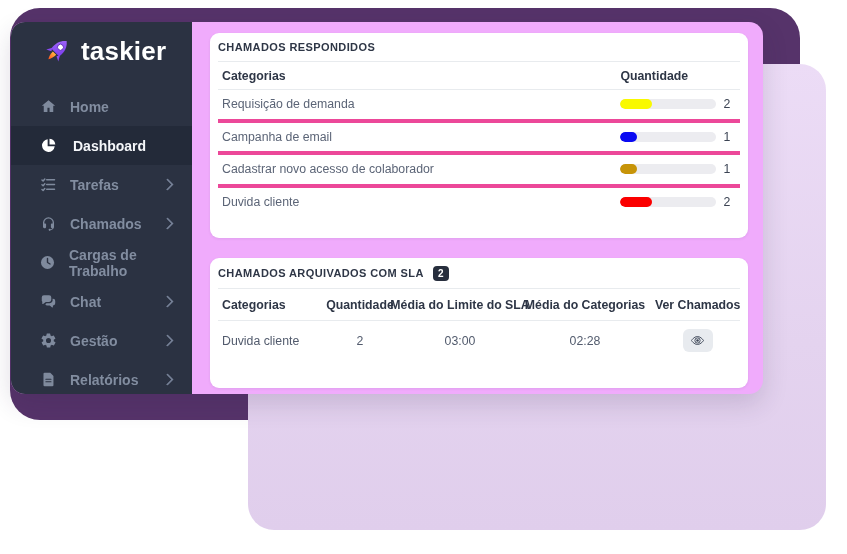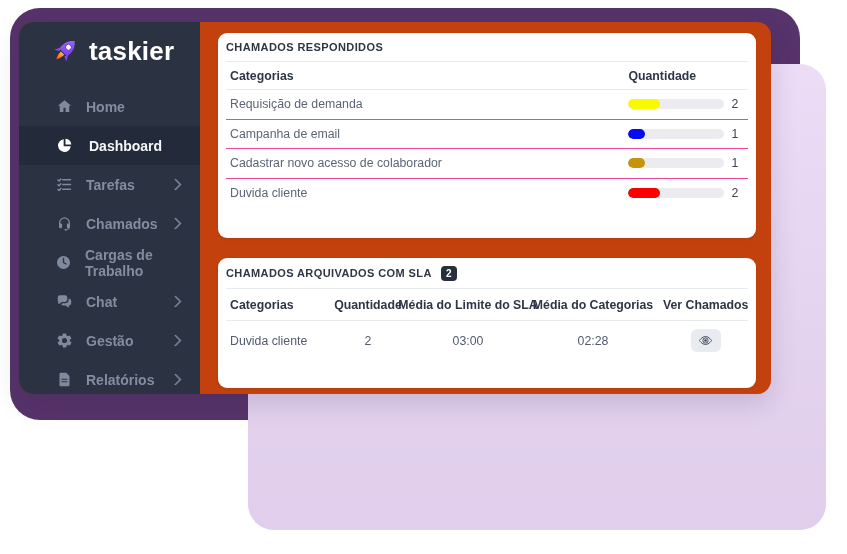--- a/index.html
+++ b/index.html
@@ -13,32 +13,32 @@
     position:absolute;left:10px;top:8px;width:790px;height:412px;
     border-radius:30px;background:#56336a;z-index:1;
   }
   .shape-lavender{
     position:absolute;left:248px;top:64px;width:578px;height:466px;
     border-radius:26px;z-index:2;
     background:linear-gradient(180deg,#ecdcf6 0%,#e4d3ef 60%,#e0ceec 100%);
   }
   
   .window{
-    position:absolute;left:19px;top:22px;width:752px;height:372px;
-    border-radius:14px;background:#c2410c;z-index:3;display:flex;
+    position:absolute;left:11px;top:22px;width:752px;height:372px;
+    border-radius:14px;background:#f0abfc;z-index:3;display:flex;
     overflow:hidden;box-shadow:0 10px 26px rgba(52,28,76,.16);
   }
   
   .sidebar{width:181px;min-width:181px;background:#2b3242;display:flex;flex-direction:column;}
   .logo{display:flex;align-items:center;gap:8px;padding:14px 0 0 31px;}
   .logo-text{color:#ffffff;font-size:26px;font-weight:800;letter-spacing:.2px;}
   .nav{margin-top:20px;display:flex;flex-direction:column;}
   .nav-item{
     height:39px;display:flex;align-items:center;gap:13px;
-    padding:0 20px 0 36px;color:#828da0;font-size:14px;font-weight:600;
+    padding:0 20px 0 28px;color:#828da0;font-size:14px;font-weight:600;
     cursor:pointer;flex:0 0 39px;
   }
   .nav-item .nicon{width:18px;height:18px;display:flex;align-items:center;justify-content:center;color:#7f8a9d;}
   .nav-item.active{background:#232a39;color:#f5f7fa;gap:16px;}
   .nav-item.active .nicon{color:#ffffff;}
   .chev{
     margin-left:auto;width:7px;height:7px;border-top:2px solid #758096;
     border-right:2px solid #758096;transform:rotate(45deg);border-radius:1px;
   }
   
@@ -58,21 +58,21 @@
     color:#2e3646;line-height:13px;
   }
   .badge{
     min-width:10px;height:15px;padding:0 3px;border-radius:4px;background:#272e3d;
     color:#ffffff;font-size:10px;font-weight:700;display:inline-flex;
     align-items:center;justify-content:center;
   }
   
   .t-head{display:flex;align-items:center;height:27px;border-bottom:1px solid #e8ebee;
     font-size:12.3px;font-weight:700;color:#2e3646;}
-  .t-row{display:flex;align-items:center;height:28.6px;border-bottom:1px solid #ec4899;
+  .t-row{display:flex;align-items:center;height:28.6px;border-bottom:4px solid #ec4899;
     font-size:12.3px;color:#5cature;color:#5c6577;}
   .t-row:last-child{border-bottom:none;}
   .cat-cell{flex:1;padding-left:4px;white-space:nowrap;}
   .qty-col{width:120px;padding-left:10px;display:flex;align-items:center;}
   .barwrap{flex:1;display:flex;align-items:center;}
   .track{flex:1;height:10px;border-radius:5px;background:#ececf0;overflow:hidden;}
   .fill{display:block;height:10px;border-radius:5px;}
   .val{width:17px;margin-left:7px;text-align:left;color:#3b4353;font-size:12.3px;}
   
   .t2-head{display:flex;align-items:center;height:31px;border-bottom:1px solid #e8ebee;

